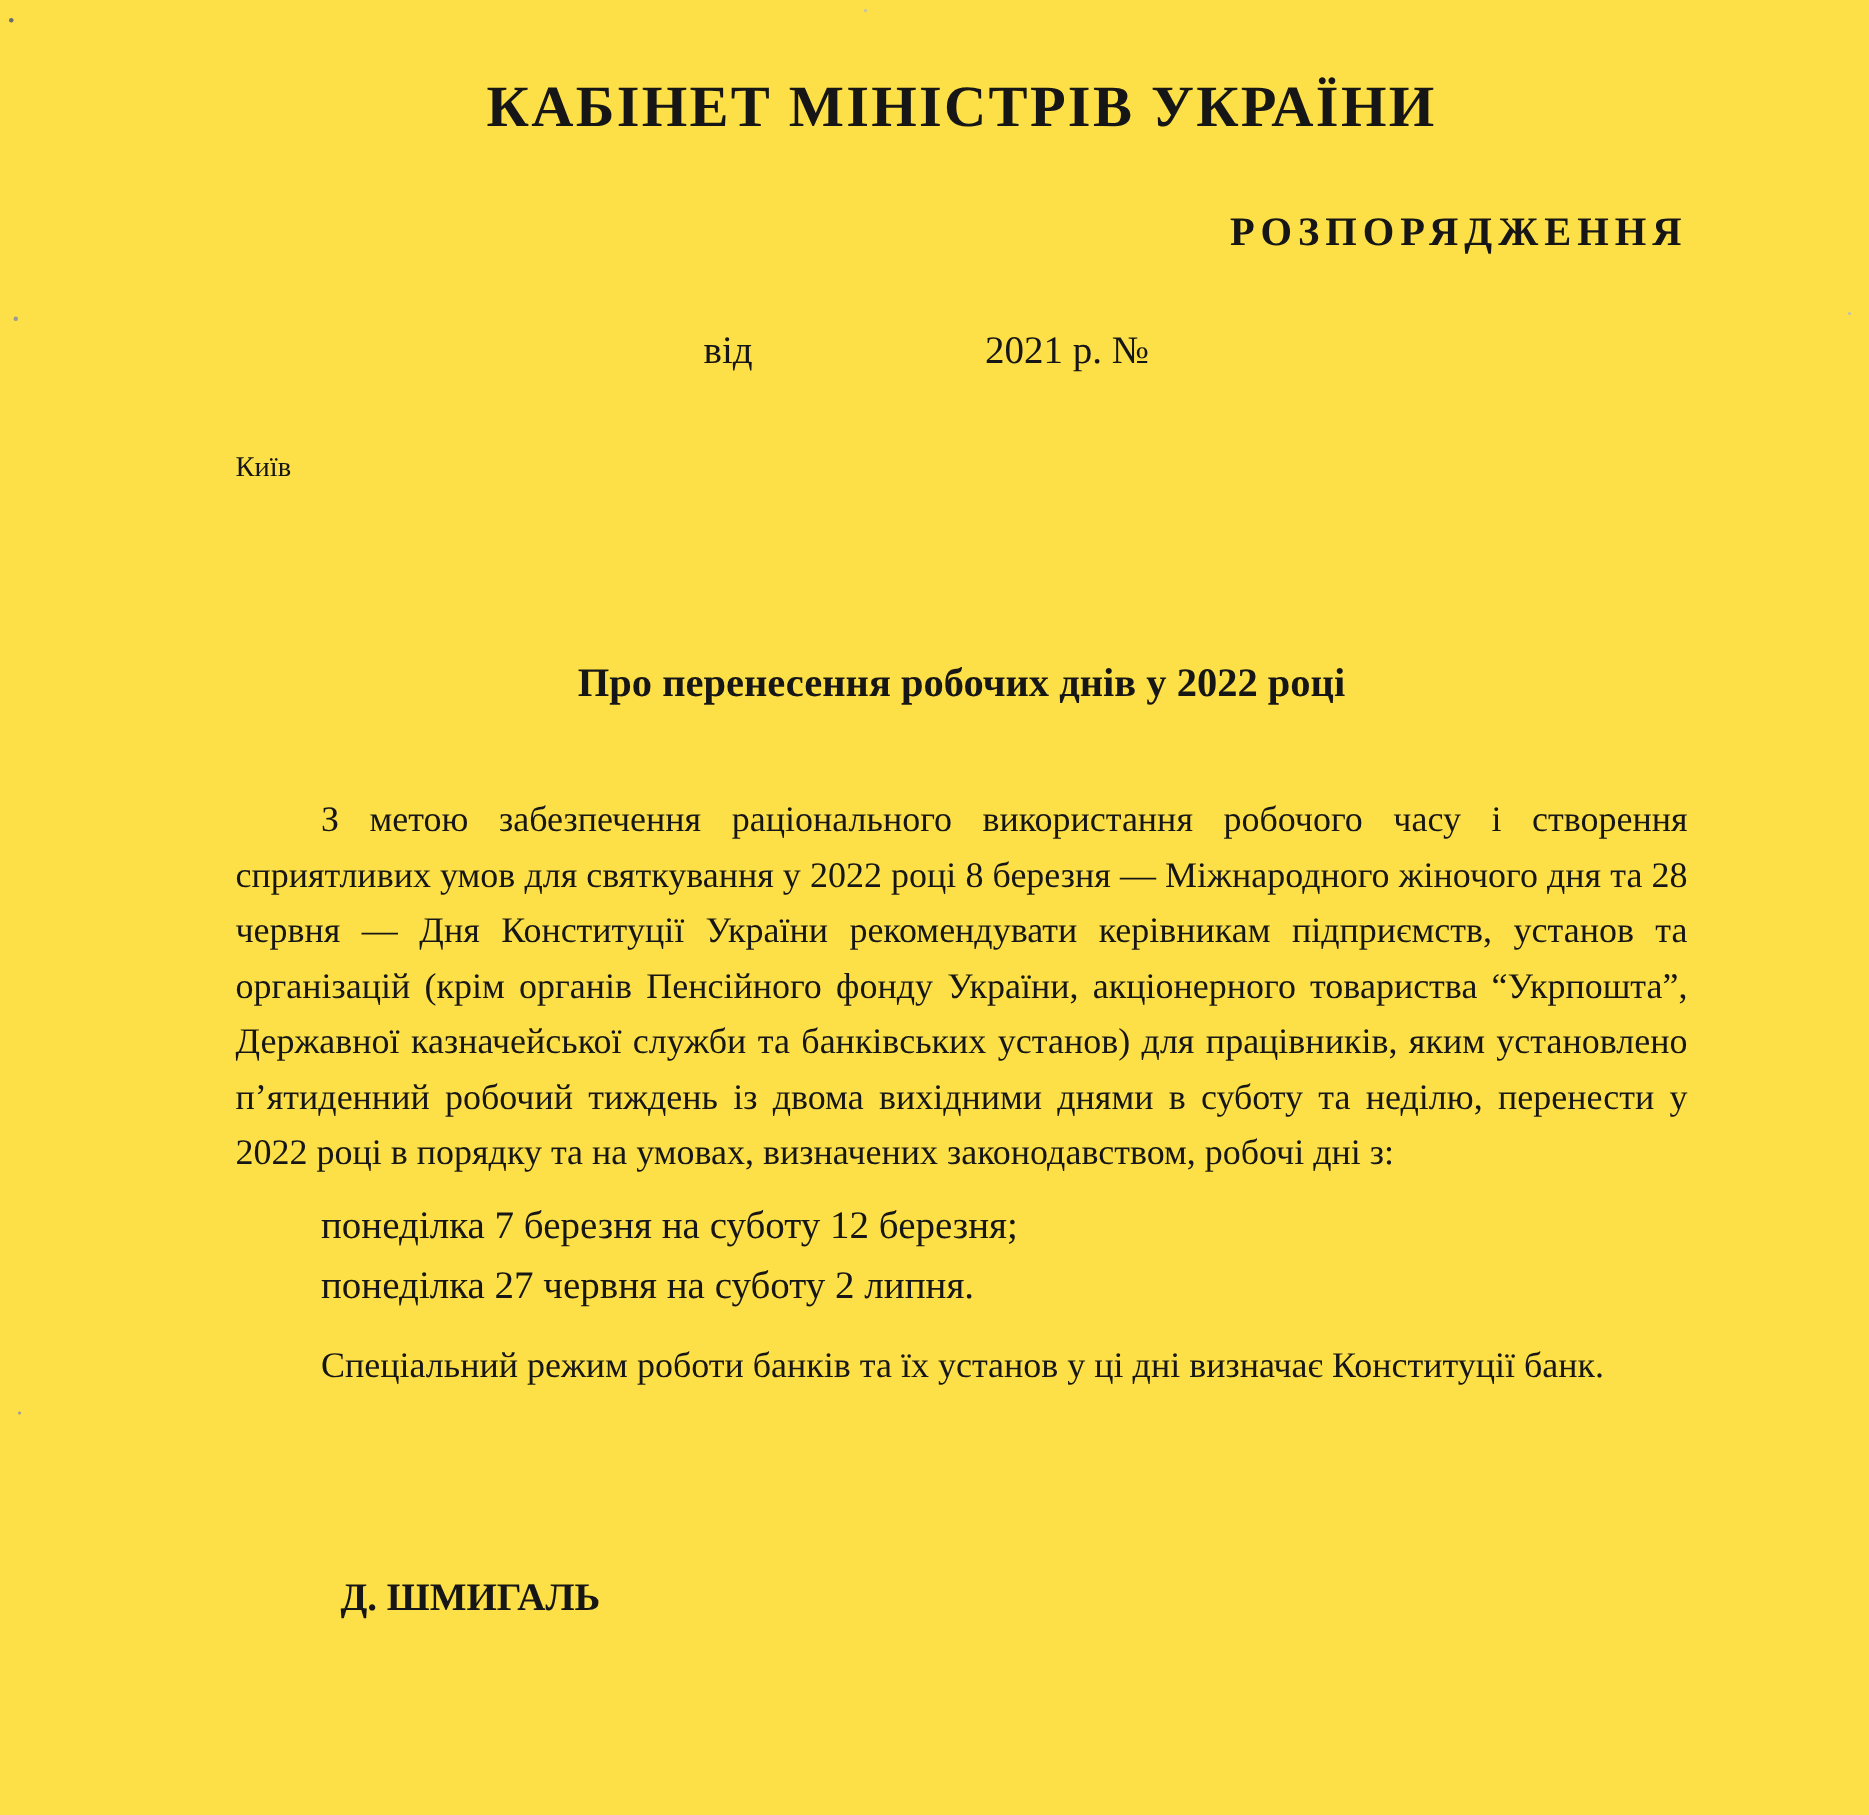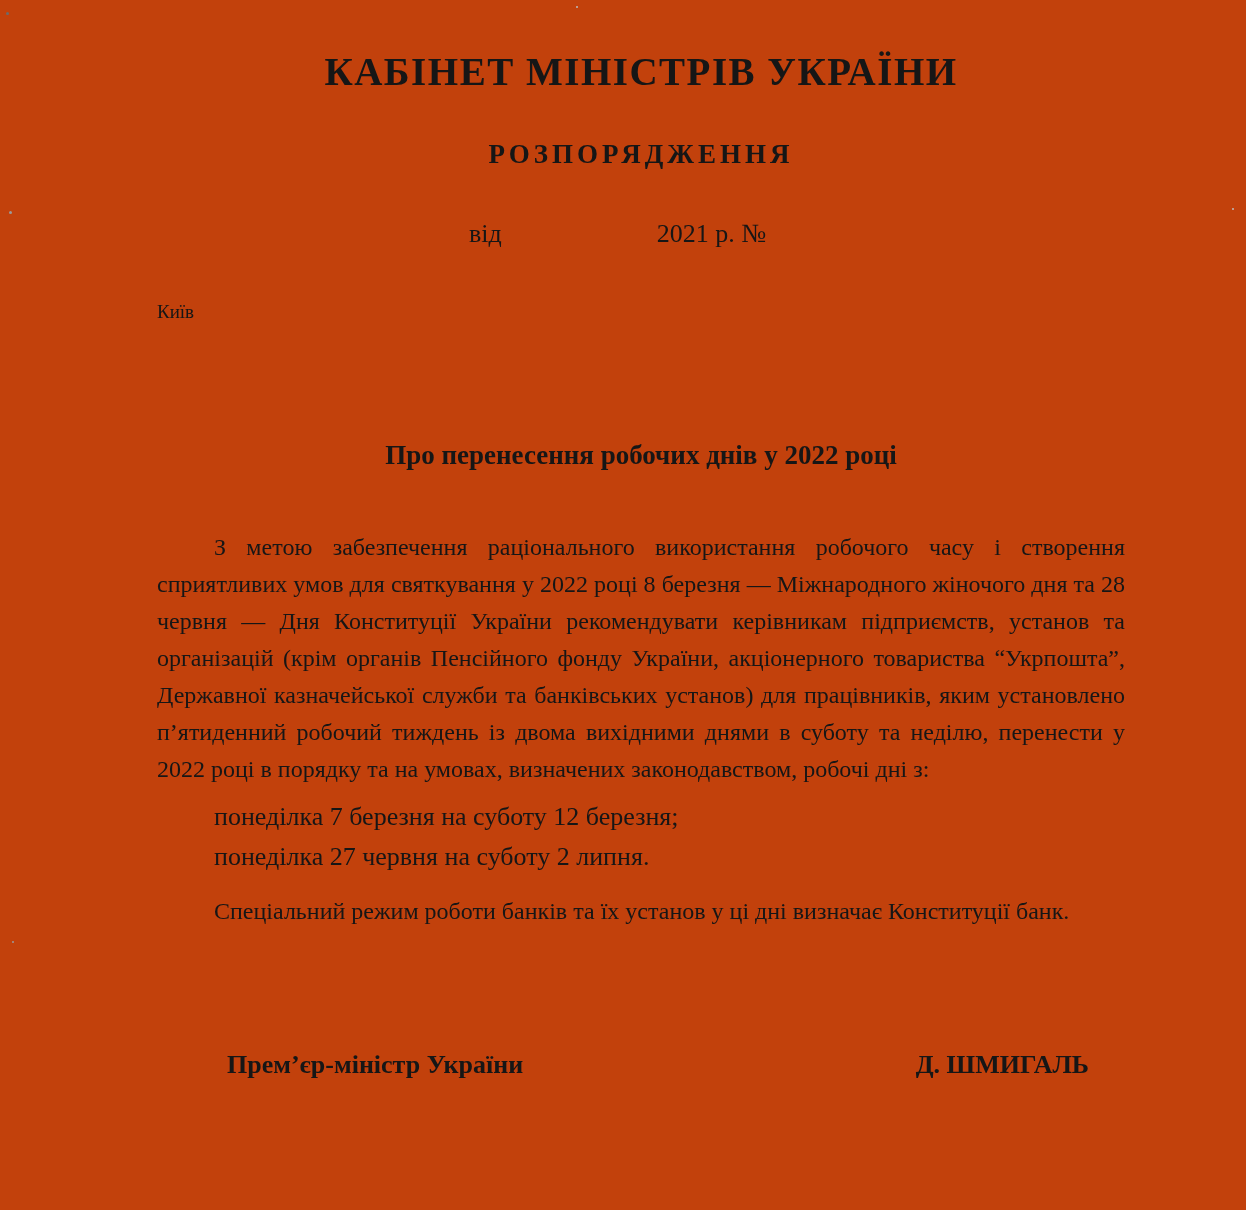--- a/index.html
+++ b/index.html
@@ -13,34 +13,34 @@
     overflow: hidden;
     font-family: "Liberation Serif", "DejaVu Serif", serif;
     color: #161616;
   }
   .page {
     position: relative;
     width: 1246px;
     height: 1210px;
     box-sizing: border-box;
     padding: 48px 121px 0 157px;
-    background: #c2410c;
+    background: #fde047;
   }
   .org-title {
     margin: 0;
     text-align: center;
     font-size: 39px;
     font-weight: bold;
     letter-spacing: 1.5px;
     line-height: 47px;
     white-space: nowrap;
   }
   .doc-type {
     margin: 42px 0 0 0;
-    text-align: center;
+    text-align: right;
     font-size: 27px;
     font-weight: bold;
     letter-spacing: 4px;
     line-height: 34px;
   }
   .date-line {
     margin-top: 46px;
     font-size: 26px;
     line-height: 34px;
     display: flex;
@@ -124,17 +124,16 @@
 
   <p class="body-par par-1">З метою забезпечення раціонального використання робочого часу і створення сприятливих умов для святкування у 2022 році 8 березня — Міжнародного жіночого дня та 28 червня — Дня Конституції України рекомендувати керівникам підприємств, установ та організацій (крім органів Пенсійного фонду України, акціонерного товариства “Укрпошта”, Державної казначейської служби та банківських установ) для працівників, яким установлено п’ятиденний робочий тиждень із двома вихідними днями в суботу та неділю, перенести у 2022 році в порядку та на умовах, визначених законодавством, робочі дні з:</p>
 
   <p class="list-item item-1">понеділка 7 березня на суботу 12 березня;</p>
 
   <p class="list-item item-2">понеділка 27 червня на суботу 2 липня.</p>
 
   <p class="body-par par-2">Спеціальний режим роботи банків та їх установ у ці дні визначає Конституції банк.</p>
 
   <div class="signature">
-    <span>Прем’єр-міністр України</span>
     <span>Д. ШМИГАЛЬ</span>
   </div>
 
 </div>
 
 </body></html>

